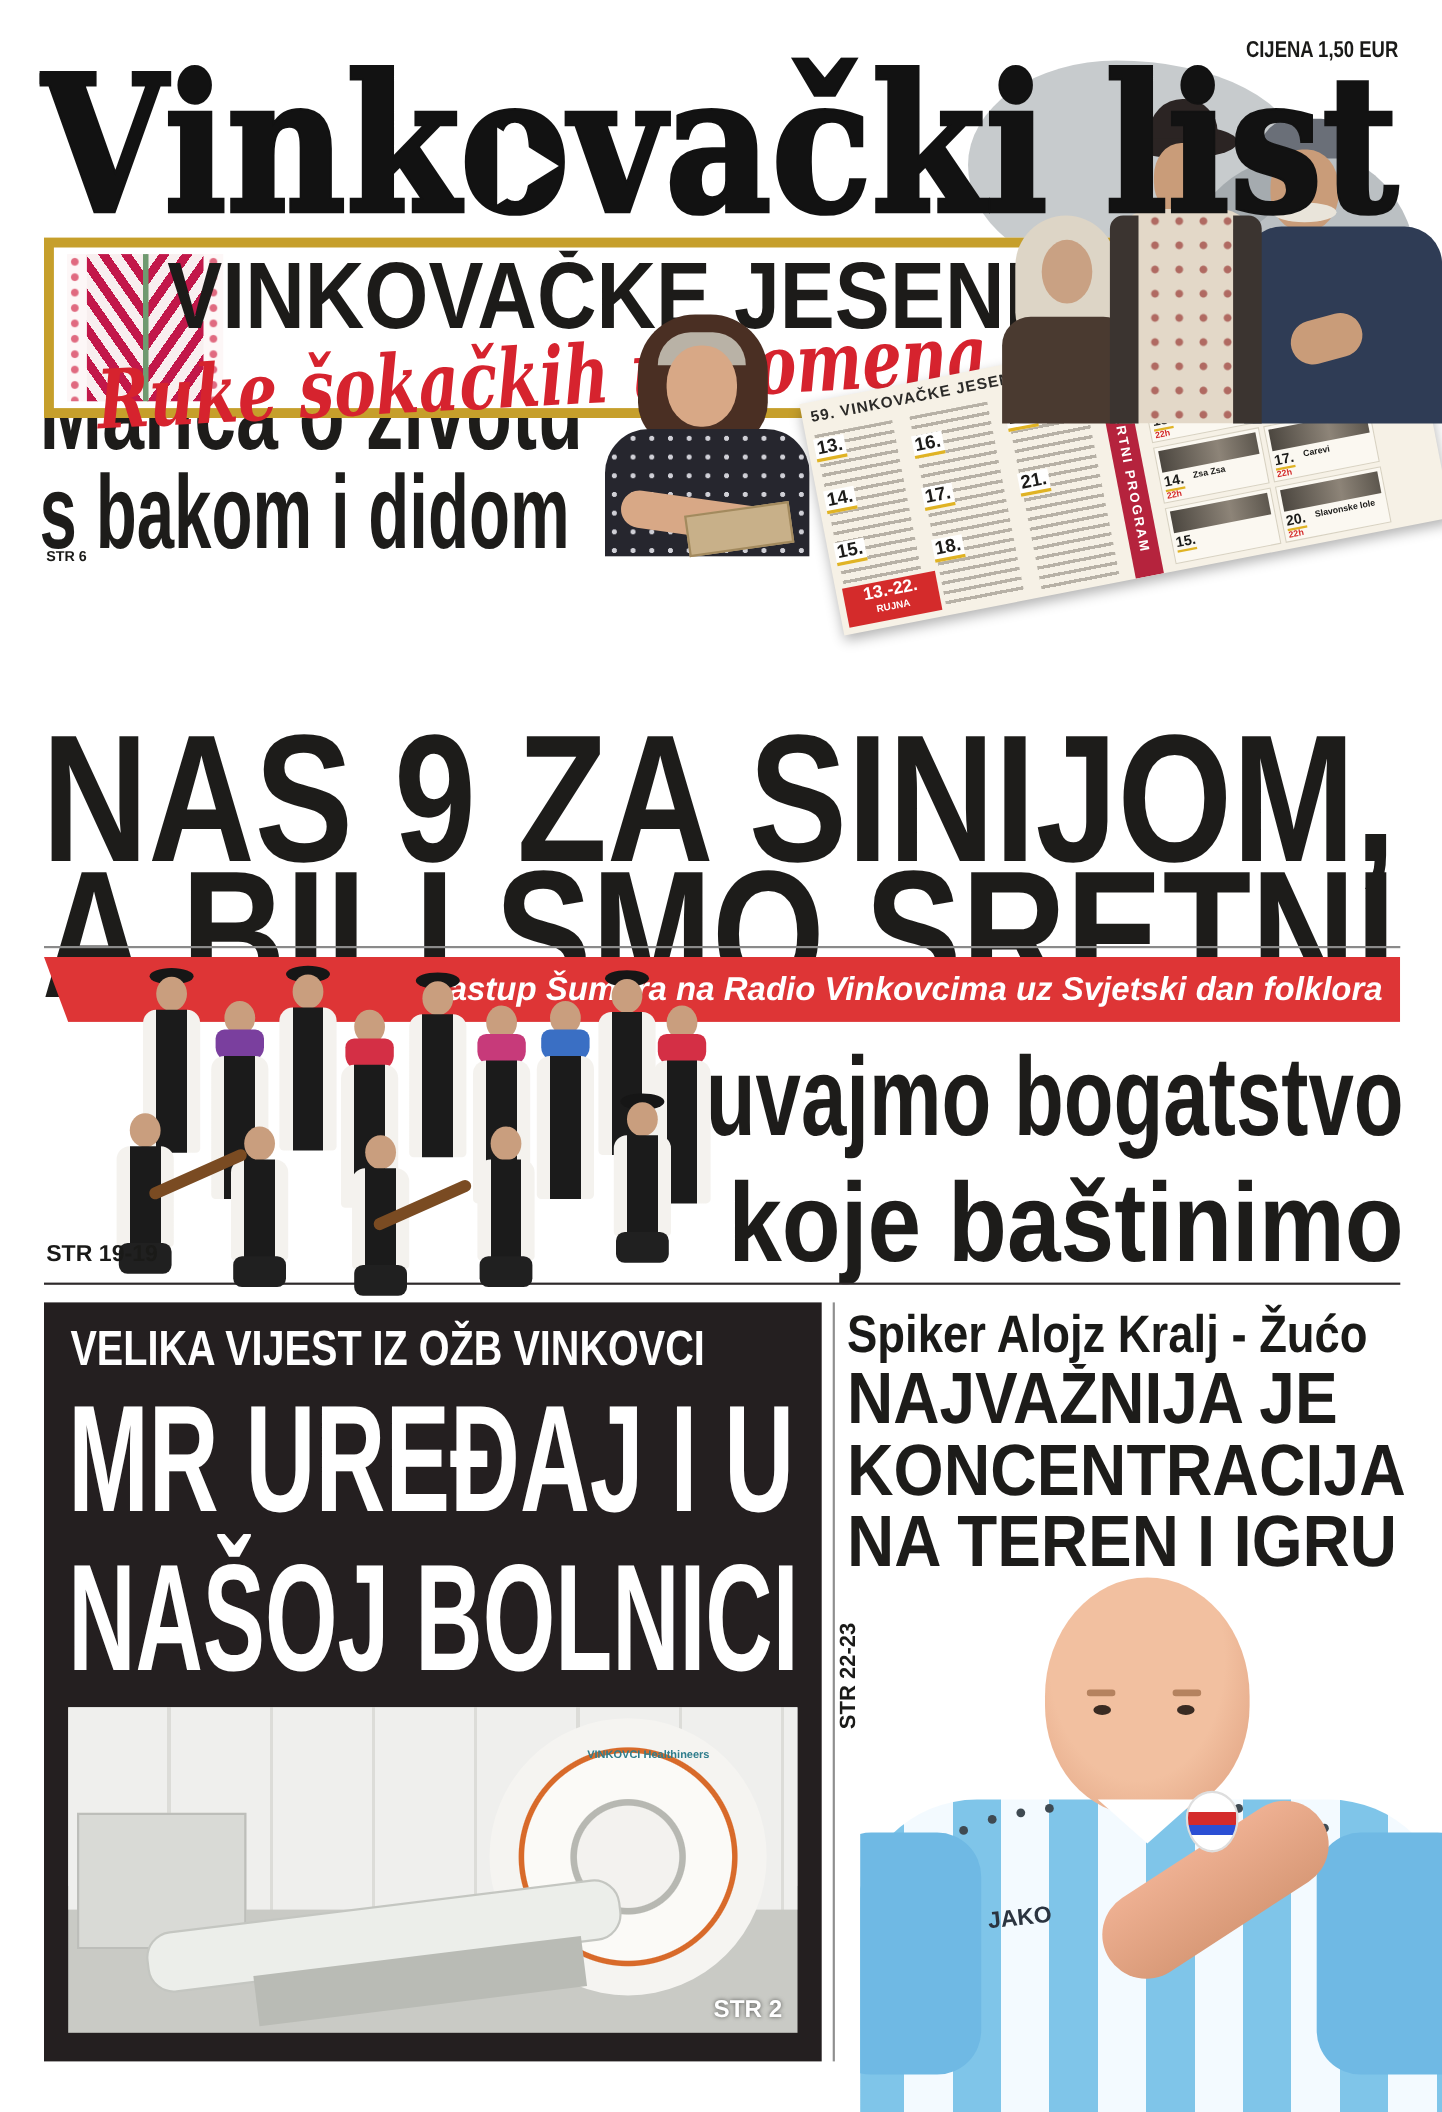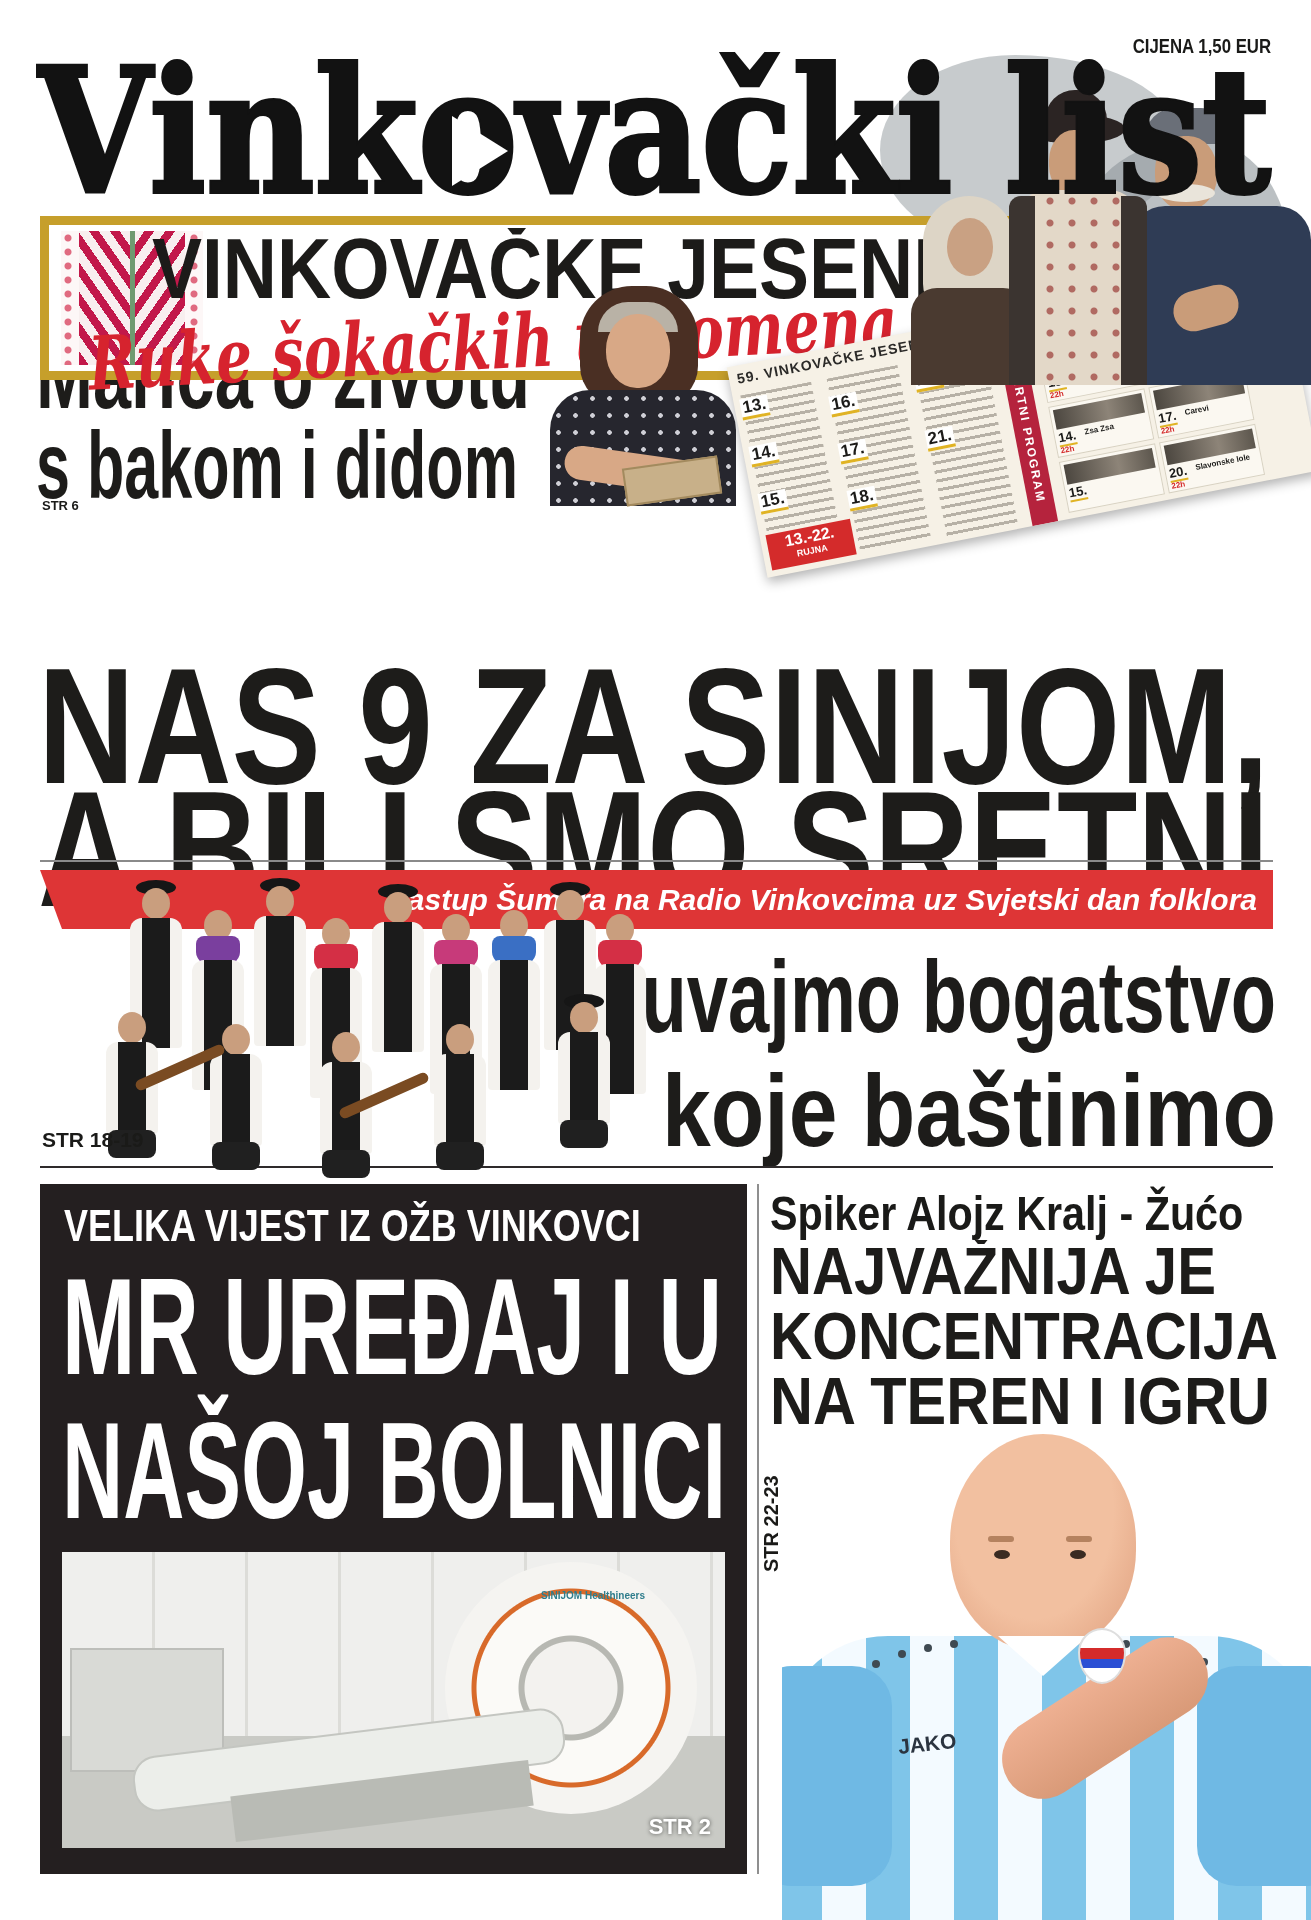--- a/index.html
+++ b/index.html
@@ -377,42 +377,42 @@
       </div>
     <div class="fg fr" style="left:516px;top:118px;">
         <i class="ht"></i>
         <i class="hd"></i>
         <i class="bd"></i>
         <i class="lg"></i>
       </div>
     <div class="inst" style="left:96px;top:186px;"></div>
     <div class="inst" style="left:300px;top:214px;"></div>
   </div>
-  <div class="abs" id="str1819">STR 18-19</div>
+  <div class="abs" id="str1819">STR 19-19</div>
 
   <svg class="abs hl-svg" style="left:580px;top:942px;" width="700" height="230">
     <text x="8" y="90" font-size="102" textLength="688" lengthAdjust="spacingAndGlyphs">Čuvajmo bogatstvo</text>
     <text x="82" y="204" font-size="102" textLength="614" lengthAdjust="spacingAndGlyphs">koje baštinimo</text>
   </svg>
 
   <div class="abs" id="rule2"></div>
 
   <div class="abs" id="blackbox">
     <div id="bb-kicker"><span class="condL">VELIKA VIJEST IZ OŽB VINKOVCI</span></div>
     <svg id="bb-svg" width="675" height="300">
       <text x="2" y="128" font-size="138" textLength="660" lengthAdjust="spacingAndGlyphs">MR UREĐAJ I U</text>
       <text x="2" y="272" font-size="138" textLength="664" lengthAdjust="spacingAndGlyphs">NAŠOJ BOLNICI</text>
     </svg>
     <div id="mri">
       <div class="wall"></div>
       <div class="cab"></div>
       <div class="donut"></div>
       <div class="bed"></div>
       <div class="bedbase"></div>
-      <div class="brand">SINIJOM Healthineers</div>
+      <div class="brand">VINKOVCI Healthineers</div>
       <div class="str5">STR 2</div>
     </div>
   </div>
 
   <div class="abs" id="vrule"></div>
 
   <div class="abs" id="sp-kicker"><span class="condL">Spiker Alojz Kralj - Žućo</span></div>
   <svg class="abs" id="sp-svg" width="520" height="205">
     <text x="2" y="54" font-size="66" textLength="446" lengthAdjust="spacingAndGlyphs">NAJVAŽNIJA JE</text>
     <text x="2" y="119" font-size="66" textLength="508" lengthAdjust="spacingAndGlyphs">KONCENTRACIJA</text>

